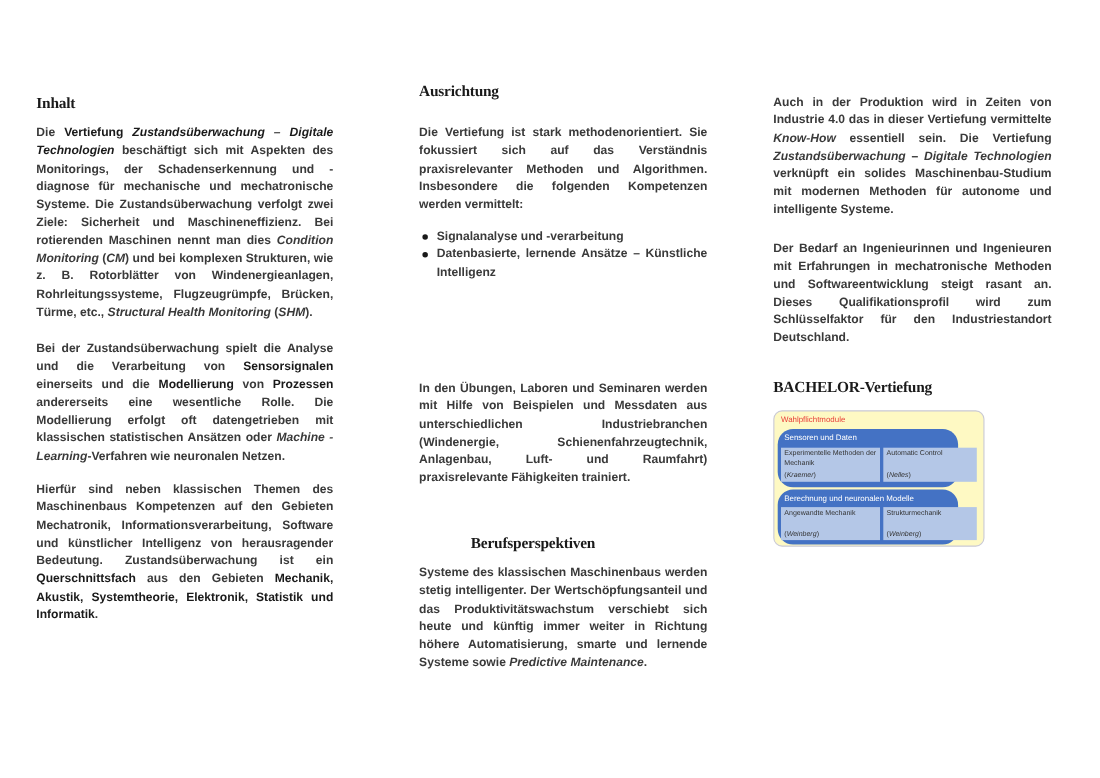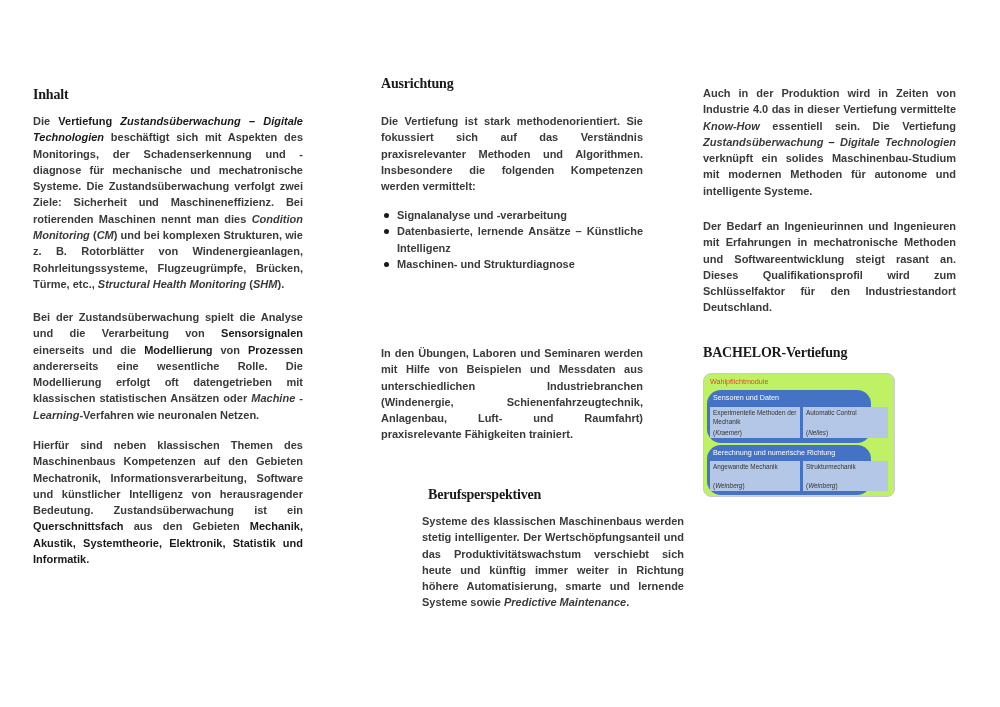--- a/index.html
+++ b/index.html
@@ -15,21 +15,21 @@
   p { position:absolute; left:0; width:100%; }
   b { color:#1a1a1a; }
   i { }
   ul { position:absolute; left:0; width:100%; margin:0; padding:0; list-style:none; }
   ul li { position:relative; padding-left:16px; text-align:justify; }
   ul li .bullet { position:absolute; left:3px; top:6px; width:5px; height:5px;
                   border-radius:50%; background:#1a1a1a; }
 
   
   .wp { position:absolute; left:703px; top:373px; width:192px; height:124px;
-        border:1px solid #c9c9d6; border-radius:8px; background:#bef264; box-sizing:border-box; }
+        border:1px solid #c9c9d6; border-radius:8px; background:#fef9c3; box-sizing:border-box; }
   .wp-title { position:absolute; left:6px; top:3px; font-size:7.2px; color:#e8403a; }
   .group { position:absolute; left:3px; width:164px; background:#4472c4;
            border-radius:14px; box-sizing:border-box;padding-left:40px; }
   .group-title { position:absolute; left:6px; top:3px; font-size:7.2px; color:#ffffff; }
   .cell { position:absolute; background:#b4c7e7; box-sizing:border-box; top:17px; height:31px; }
   .cell .name { position:absolute; left:3px; top:2px; font-size:6.4px; line-height:8.5px; color:#333; width:86px; }
   .cell .prof { position:absolute; left:3px; bottom:2px; font-size:6.4px; color:#333; }
 </style>
 </head>
 <body>
@@ -40,26 +40,25 @@
   <p style="top:309px;"><span>Bei der Zustandsüberwachung spielt die Analyse und die Verarbeitung von </span><b>Sensorsignalen</b><span> einerseits und die </span><b>Modellierung</b><span> von </span><b>Prozessen</b><span> andererseits eine wesentliche Rolle. Die Modellierung erfolgt oft datengetrieben mit klassischen statistischen Ansätzen oder </span><i>Machine -Learning</i><span>-Verfahren wie neuronalen Netzen.</span></p>
   <p style="top:437px;"><span>Hierfür sind neben klassischen Themen des Maschinenbaus Kompetenzen auf den Gebieten Mechatronik, Informationsverarbeitung, Software und künstlicher Intelligenz von herausragender Bedeutung. Zustandsüberwachung ist ein </span><b>Querschnittsfach</b><span> aus den Gebieten </span><b>Mechanik, Akustik, Systemtheorie, Elektronik, Statistik und Informatik</b><span>.</span></p>
 </div>
 
 <div class="col col2">
   <h2 style="top:76px;">Ausrichtung</h2>
   <p style="top:113px;">Die Vertiefung ist stark methodenorientiert. Sie fokussiert sich auf das Verständnis praxisrelevanter Methoden und Algorithmen. Insbesondere die folgenden Kompetenzen werden vermittelt:</p>
   <ul style="top:207px;">
     <li><span class="bullet"></span><span>Signalanalyse und -verarbeitung</span></li>
     <li><span class="bullet"></span><span>Datenbasierte, lernende Ansätze – Künstliche Intelligenz</span></li>
-    <li><span class="bullet"></span><span>Maschinen- und Strukturdiagnose</span></li>
   </ul>
   <p style="top:345px;">In den Übungen, Laboren und Seminaren werden mit Hilfe von Beispielen und Messdaten aus unterschiedlichen Industriebranchen (Windenergie, Schienenfahrzeugtechnik, Anlagenbau, Luft- und Raumfahrt) praxisrelevante Fähigkeiten trainiert.</p>
 
   <h2 style="top:487px;margin-left:47px;">Berufsperspektiven</h2>
-  <p style="top:513px;margin-left:41px;"><span>Systeme des klassischen Maschinenbaus werden stetig intelligenter. Der Wertschöpfungsanteil und das Produktivitätswachstum verschiebt sich heute und künftig immer weiter in Richtung höhere Automatisierung, smarte und lernende Systeme sowie </span><i>Predictive Maintenance</i><span>.</span></p>
+  <p style="top:513px;"><span>Systeme des klassischen Maschinenbaus werden stetig intelligenter. Der Wertschöpfungsanteil und das Produktivitätswachstum verschiebt sich heute und künftig immer weiter in Richtung höhere Automatisierung, smarte und lernende Systeme sowie </span><i>Predictive Maintenance</i><span>.</span></p>
 </div>
 
 <div class="col col3">
   <p style="top:85px;"><span>Auch in der Produktion wird in Zeiten von Industrie 4.0 das in dieser Vertiefung vermittelte </span><i>Know-How</i><span> essentiell sein. Die Vertiefung </span><i>Zustandsüberwachung</i><b> – </b><i>Digitale Technologien</i><span> verknüpft ein solides Maschinenbau-Studium mit modernen Methoden für autonome und intelligente Systeme.</span></p>
   <p style="top:218px;">Der Bedarf an Ingenieurinnen und Ingenieuren mit Erfahrungen in mechatronische Methoden und Softwareentwicklung steigt rasant an. Dieses Qualifikationsprofil wird zum Schlüsselfaktor für den Industriestandort Deutschland.</p>
   <h2 style="top:345px;">BACHELOR-Vertiefung</h2>
 </div>
 
 <div class="wp">
   <div class="wp-title">Wahlpflichtmodule</div>
@@ -70,21 +69,21 @@
       <div class="name">Experimentelle Methoden der Mechanik</div>
       <div class="prof">(<i>Kraemer</i>)</div>
     </div>
     <div class="cell" style="left:96px; width:85px;">
       <div class="name">Automatic Control</div>
       <div class="prof">(<i>Nelles</i>)</div>
     </div>
   </div>
 
   <div class="group" style="top:71px; height:50px;">
-    <div class="group-title">Berechnung und numerische Richtung</div>
+    <div class="group-title">Berechnung und neuronalen Modelle</div>
     <div class="cell" style="left:3px; width:90px; top:16px; height:30px;">
       <div class="name">Angewandte Mechanik</div>
       <div class="prof">(<i>Weinberg</i>)</div>
     </div>
     <div class="cell" style="left:96px; width:85px; top:16px; height:30px;">
       <div class="name">Strukturmechanik</div>
       <div class="prof">(<i>Weinberg</i>)</div>
     </div>
   </div>
 </div>

